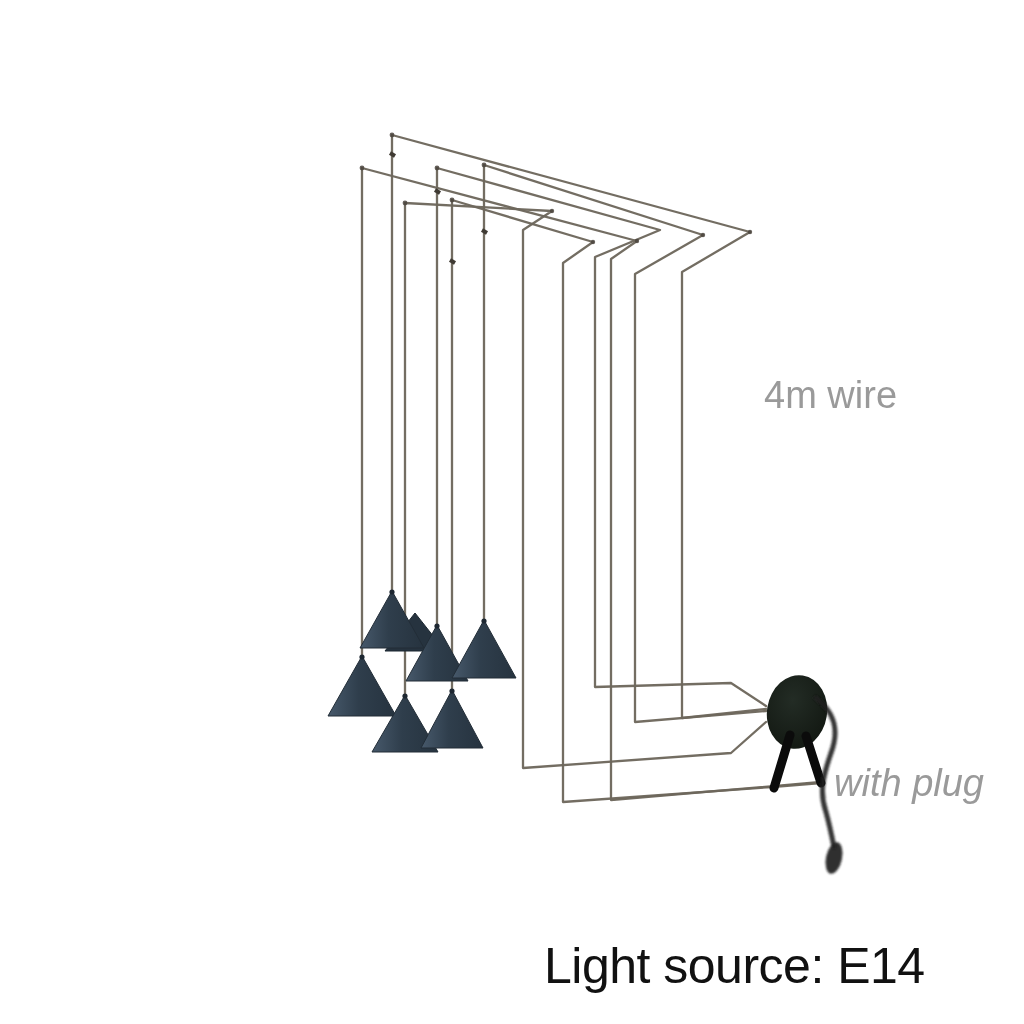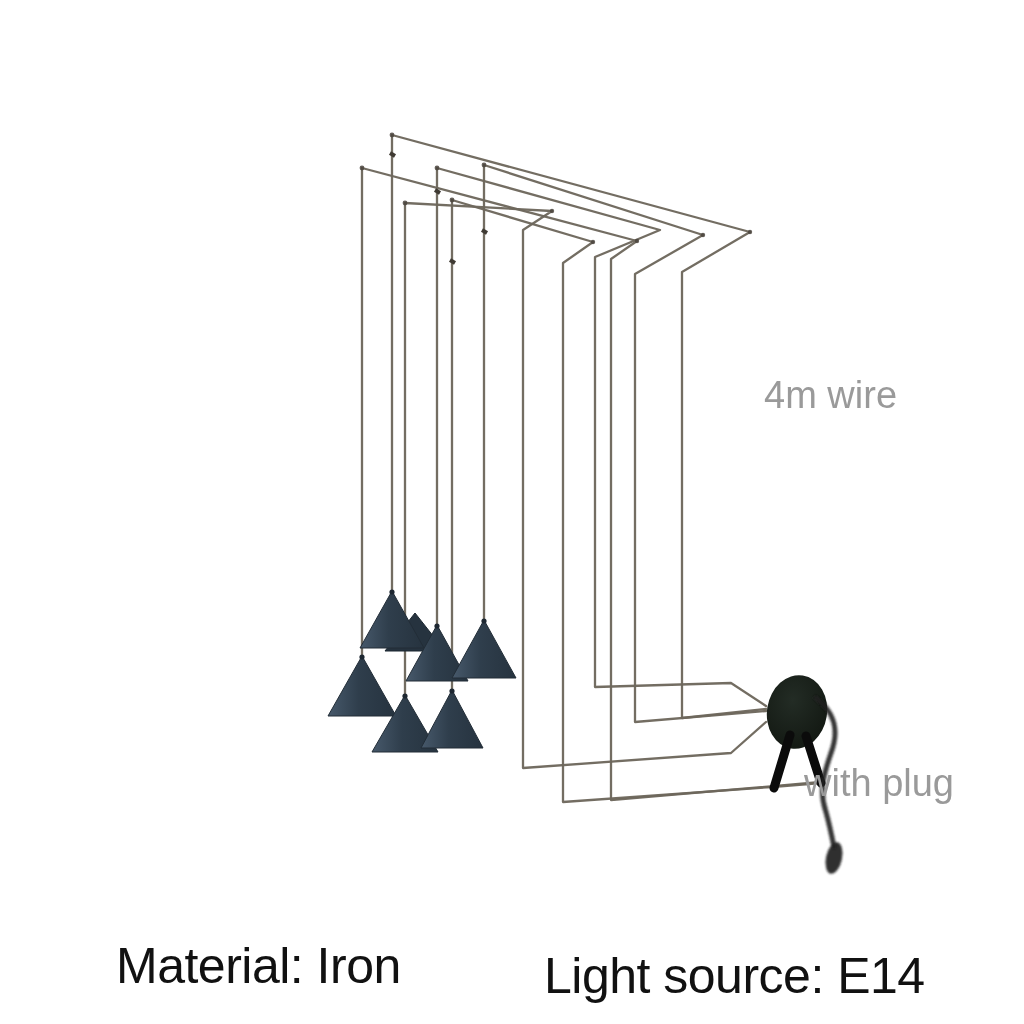--- a/index.html
+++ b/index.html
@@ -97,19 +97,18 @@
     <g filter="url(#soft)">
       <path class="cord" d="M816,698 C834,712 840,729 831,753 C823,776 819,792 826,812 C829,823 832,837 834,847"></path>
       <ellipse class="plug" cx="834" cy="858" rx="8" ry="16" transform="rotate(12 834 858)"></ellipse>
     </g>
   </svg>
 
   <div class="ann" style="left:764px;top:372px;">
     <div>4m wire</div>
   </div>
 
-  <div class="ann" style="left:804px;top:760px;">with plug</div>
+  <div class="ann" style="left:834px;top:760px;font-style:italic;">with plug</div>
 
-  <div class="spec" style="left:116px;top:941px;">Material: Iron</div>
 
-  <div class="spec" style="left:544px;top:941px;margin-top:10px;">Light source: E14</div>
+  <div class="spec" style="left:544px;top:941px;">Light source: E14</div>
 
 </div>
 
 </body></html>

